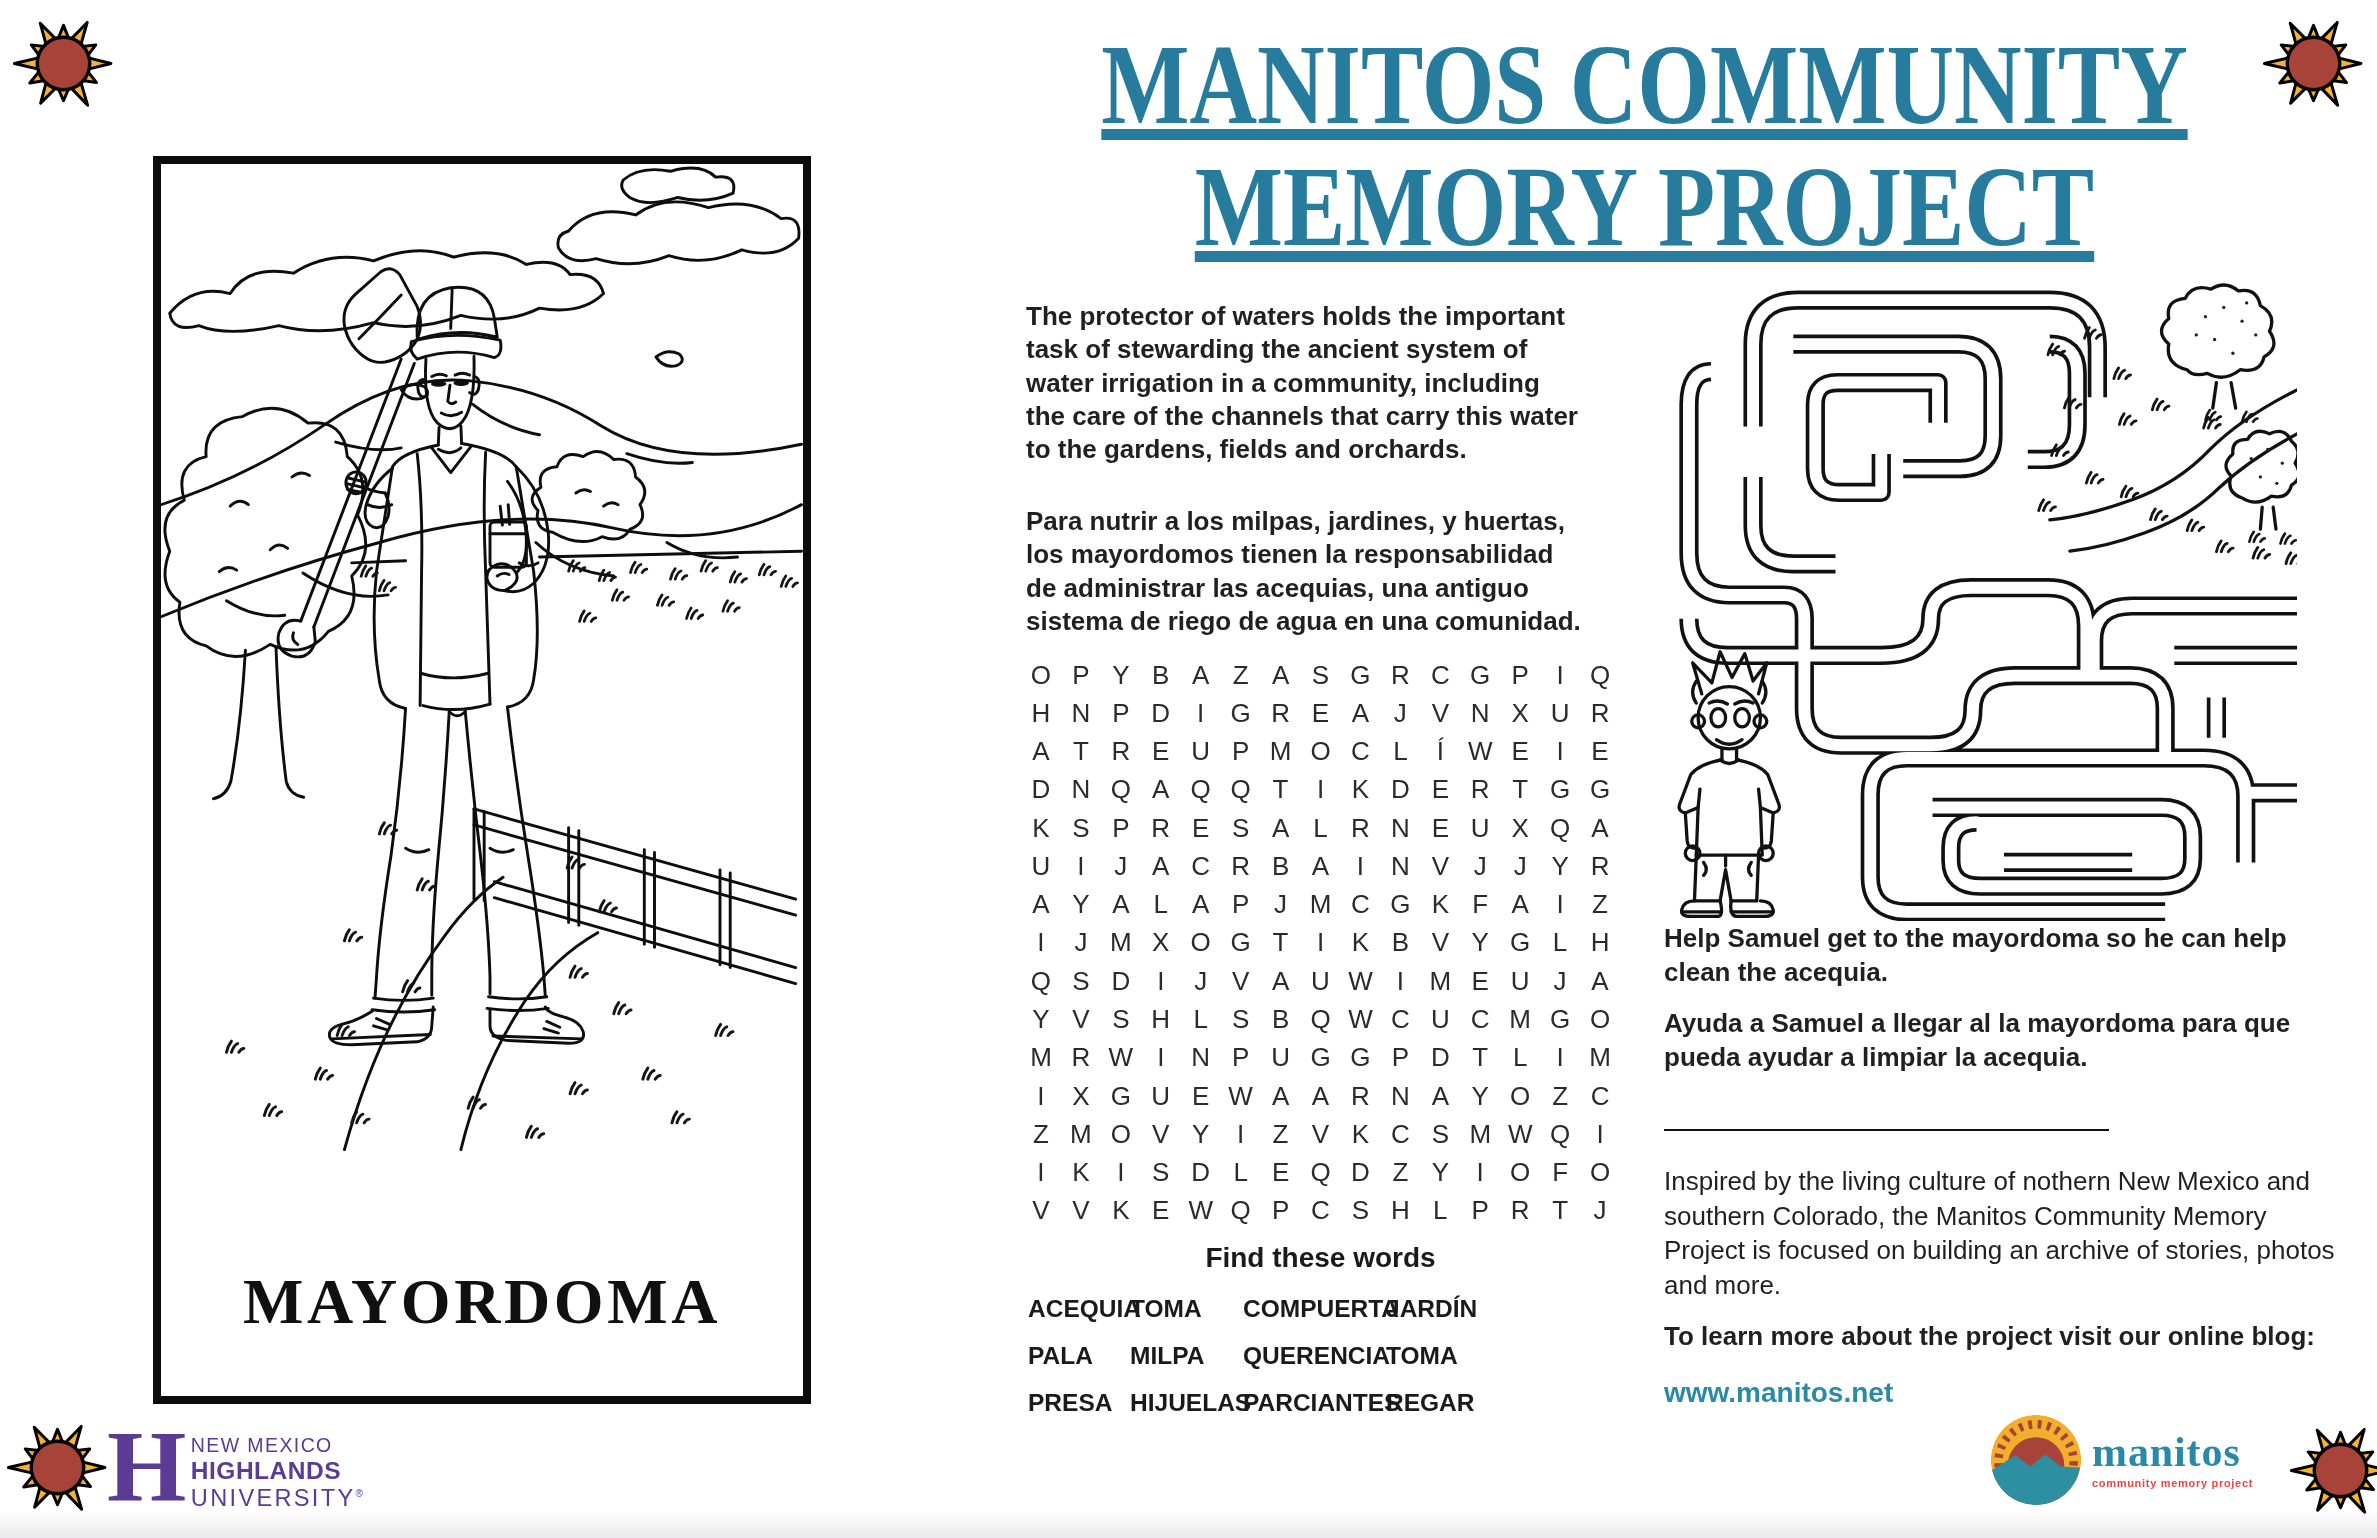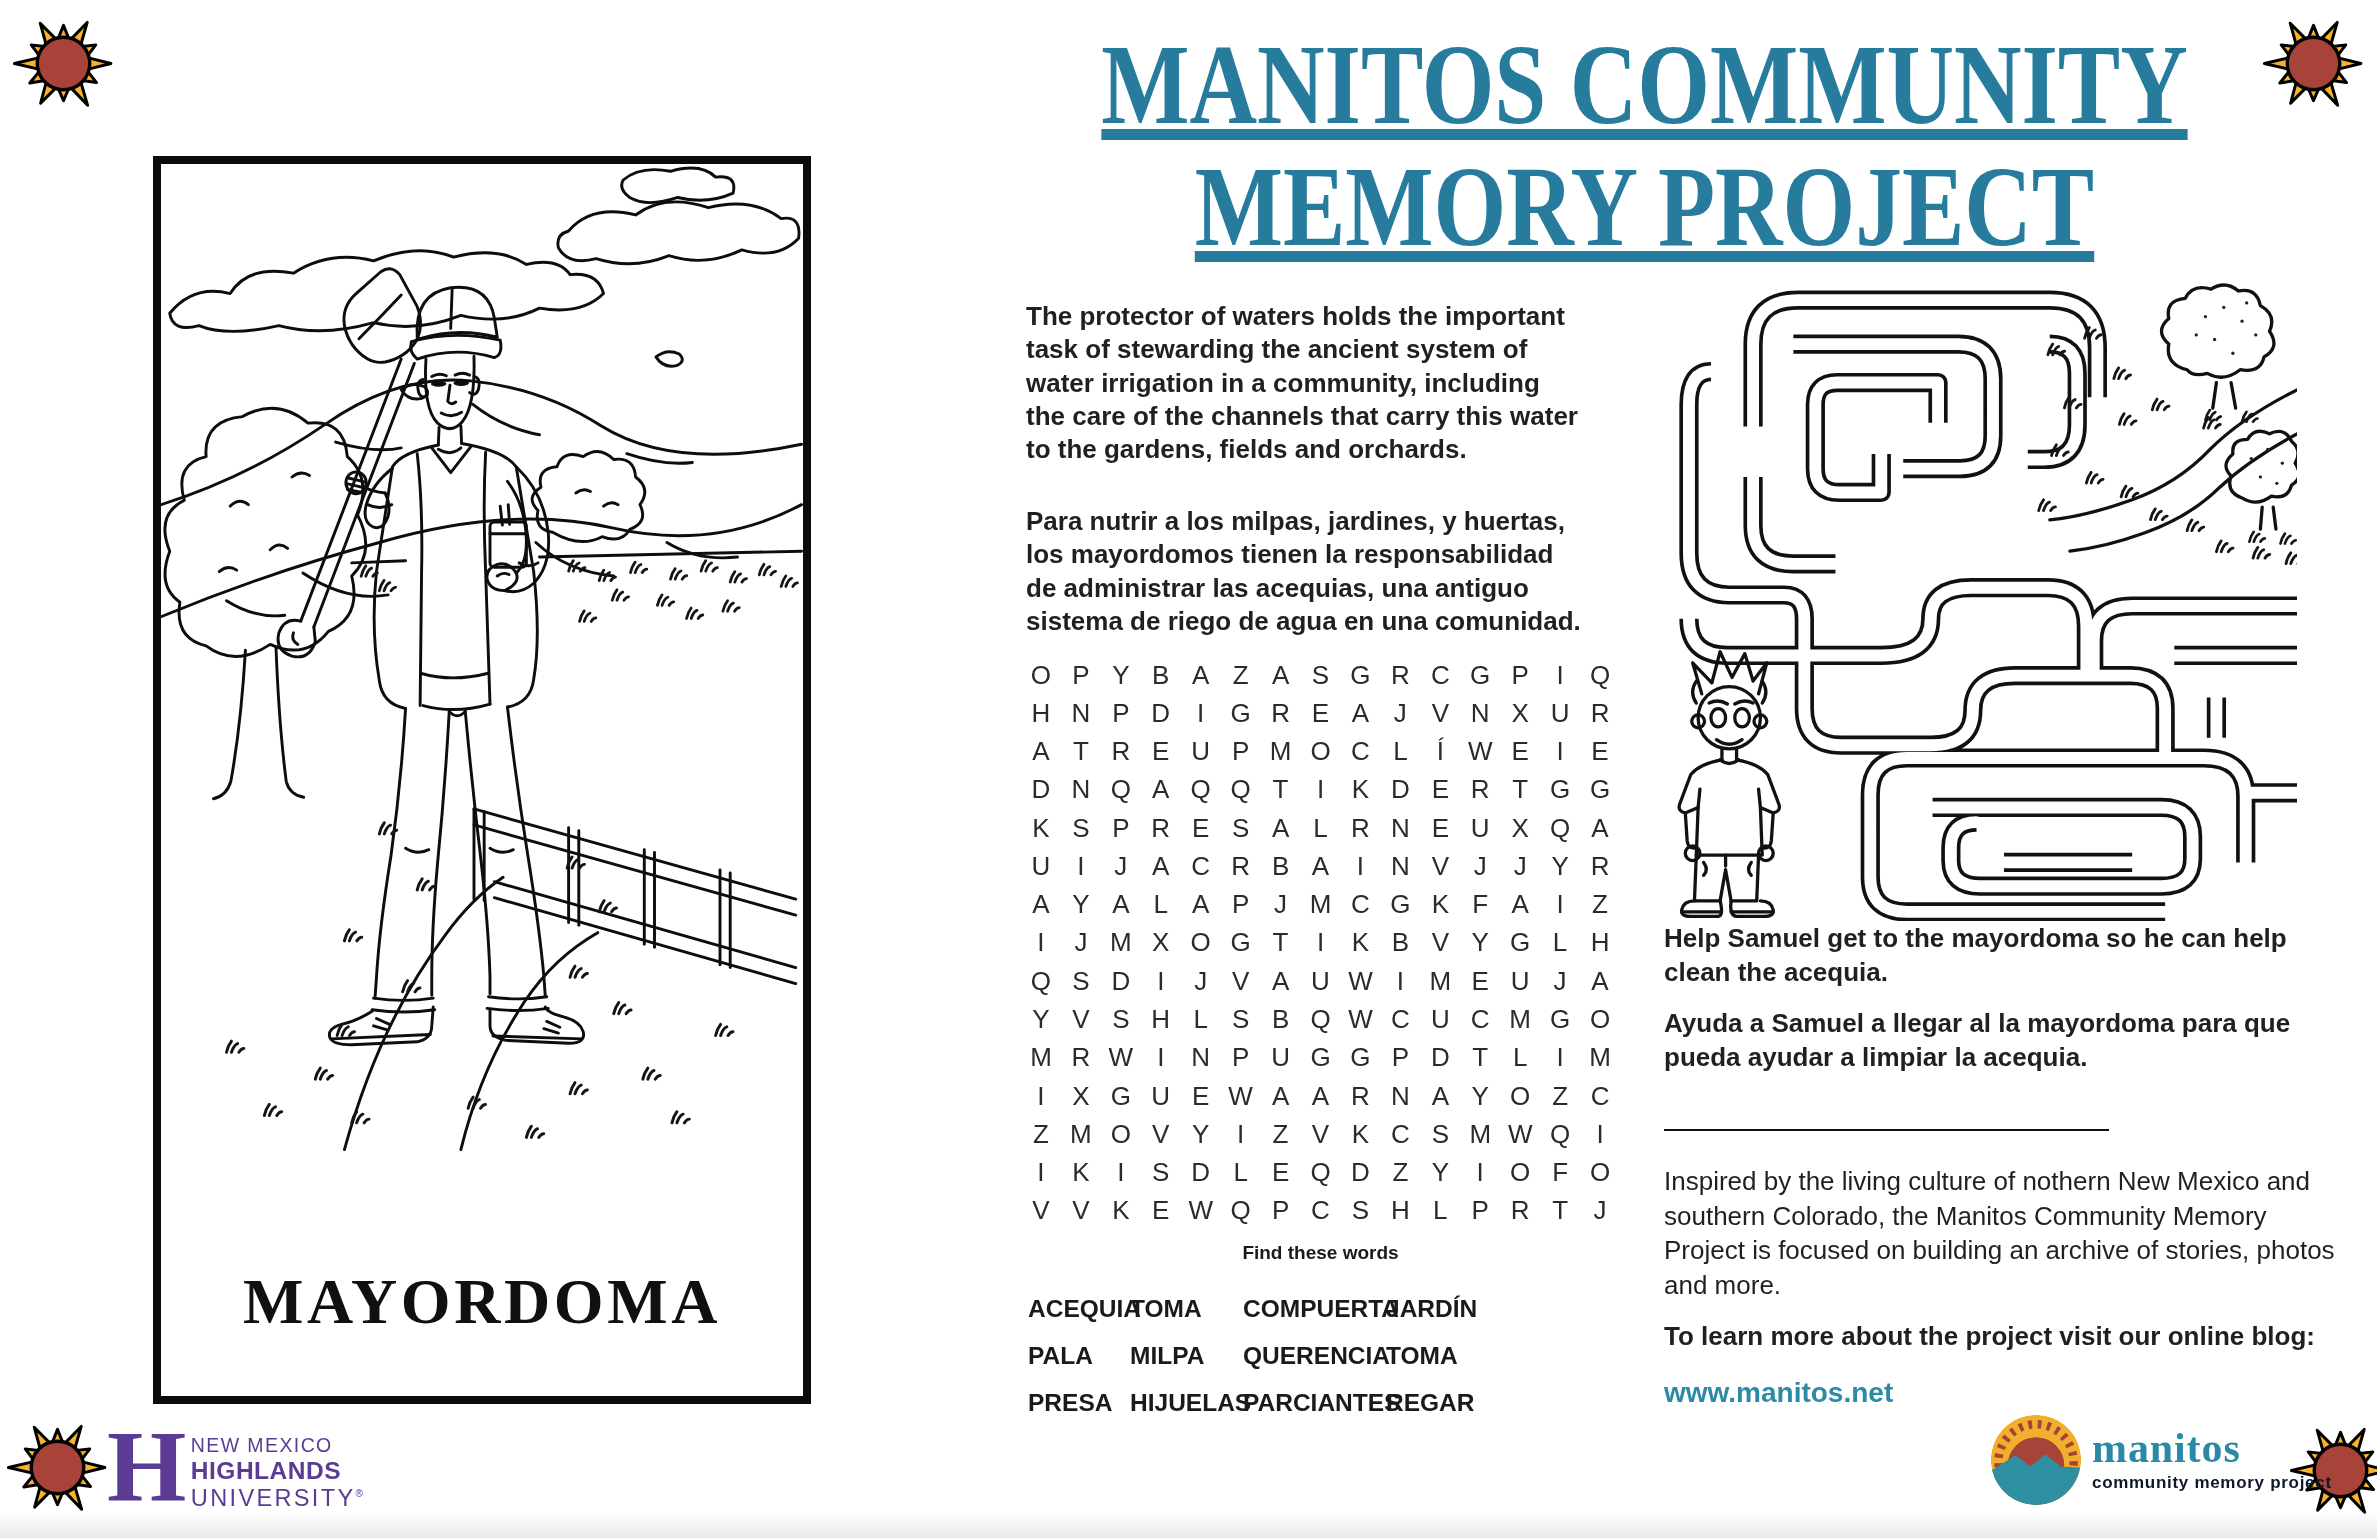--- a/index.html
+++ b/index.html
@@ -29,21 +29,21 @@
 
   .para { position:absolute; color:#231f20; white-space:pre-line; }
   .p-en { left:1026px; top:300px; width:672px; font-size:26px; font-weight:bold; line-height:1.28; }
   .p-es { left:1026px; top:505px; width:672px; font-size:26px; font-weight:bold; line-height:1.28; }
 
   .ws-grid { position:absolute; left:1021px; top:656px; width:599px; height:574px;
     display:grid; grid-template-columns:repeat(15,1fr); grid-template-rows:repeat(15,1fr); }
   .ws-cell { display:flex; align-items:center; justify-content:center;
     font-size:26px; color:#2b2b2b; }
   .ws-heading { position:absolute; left:1021px; top:1242px; width:599px; text-align:center;
-    font-size:19px; font-weight:bold; color:#1a1a1a; }
+    font-size:28px; font-weight:bold; color:#1a1a1a; }
   .word-list { position:absolute; left:1028px; top:1295px;
     display:grid; grid-template-columns:102px 113px 143px auto; row-gap:19px;
     font-size:24.5px; font-weight:bold; color:#1a1a1a; }
 
   .maze-wrap { position:absolute; left:1656px; top:280px; width:641px; height:641px; }
   .help-en { left:1664px; top:921px; width:726px; font-size:26px; font-weight:bold; line-height:1.32; }
   .help-es { left:1664px; top:1006px; width:726px; font-size:26px; font-weight:bold; line-height:1.32; }
   .divider { position:absolute; left:1664px; top:1129px; width:445px; border-top:2.7px solid #111; }
   .about { left:1664px; top:1164px; width:726px; font-size:26px; font-weight:normal; line-height:1.33; }
   .cta { left:1664px; top:1321px; width:726px; font-size:26px; font-weight:bold; }
@@ -56,21 +56,21 @@
   .nmhu-l1 { font-size:19.5px; letter-spacing:1.4px; font-weight:400; }
   .nmhu-l2 { font-size:24.5px; letter-spacing:0.5px; font-weight:700; }
   .nmhu-l3 { font-size:23.6px; letter-spacing:2.3px; font-weight:400; }
   .nmhu sup { font-size:10px; }
 
   .manitos { position:absolute; left:1989px; top:1413px; display:flex; align-items:center; }
   .manitos svg { width:94px; height:94px; }
   .manitos-text { margin-left:9px; margin-top:0; }
   .manitos-name { font-family:"Liberation Serif", serif; font-weight:bold; font-size:42px;
     color:#2B89A8; line-height:1; letter-spacing:0.9px; }
-  .manitos-tag { font-size:17px; font-weight:bold; color:#0f172a; letter-spacing:0.7px; margin-top:3.6px; }
+  .manitos-tag { font-size:11px; font-weight:bold; color:#ef4444; letter-spacing:0.7px; margin-top:3.6px; }
 </style>
 </head>
 <body>
 
 <div class="page">
 
   <svg width="0" height="0" style="position:absolute">
     <defs>
       <g id="sunsym">
         <polygon points="56,0 27,7.2 39,22.5 19.8,19.8 28.5,49.4 7.2,27 0,44 -7.2,27 -27,46.8 -19.8,19.8 -39.8,23 -27,7.2 -58,0 -27,-7.2 -38.1,-22 -19.8,-19.8 -27.5,-47.6 -7.2,-27 0,-45 7.2,-27 28,-48.5 19.8,-19.8 38.1,-22 27,-7.2" fill="#F6B32B" stroke="#000" stroke-width="3.5" stroke-linejoin="round"></polygon>

